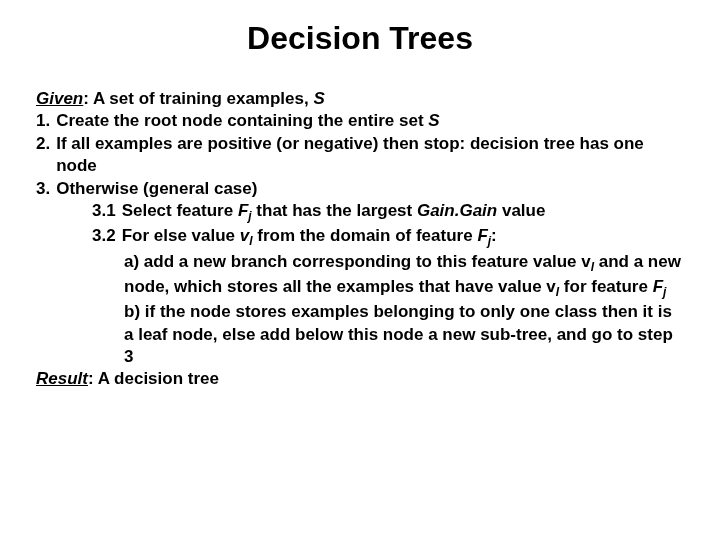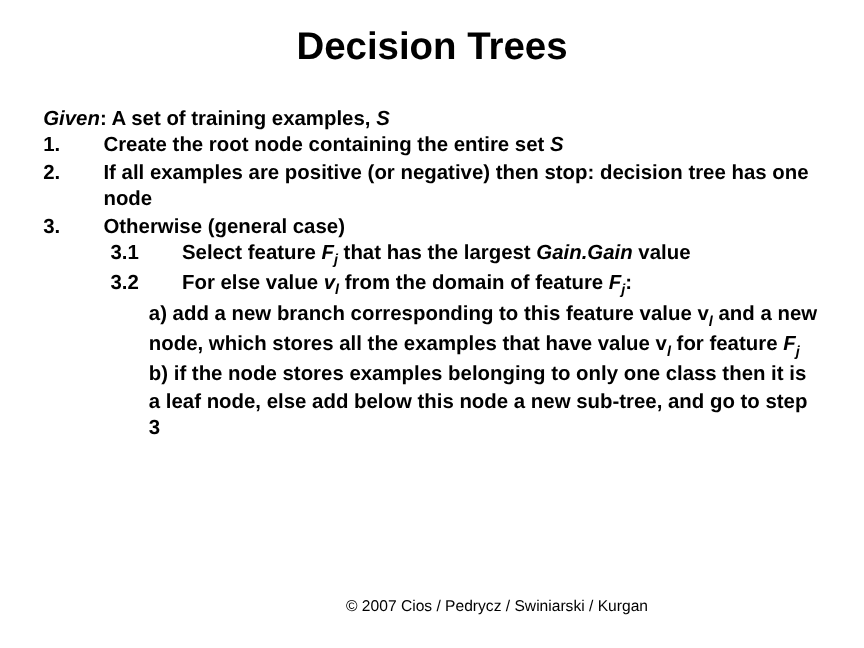--- a/index.html
+++ b/index.html
@@ -38,20 +38,21 @@
   .section-label {
     font-size: 22px;
     text-decoration: underline;
     display: block;
     margin-bottom: 4px;
   }
   .italic {
     font-style: italic;
   }
   .underline {
+    text-decoration: underline;
   }
   .sub {
     font-size: 12px;
     vertical-align: sub;
   }
   .indent1 {
     padding-left: 56px;
     display: flex;
   }
   .indent2 {
@@ -69,21 +70,20 @@
   }
   .step {
     display: flex;
   }
   .step-num {
     flex: 0 0 auto;
     padding-right: 6px;
   }
   .step-body {
     flex: 1 1 auto;
-    margin-left: 30px;
   }
 </style>
 </head>
 <body>
 
 <div class="slide">
 
   <div class="title">Decision Trees</div>
 
   <div class="content">
@@ -119,18 +119,20 @@
     </div>
 
     <div class="indent2">
       <span>a)</span><span> add a new branch corresponding to this feature value v</span><span class="italic sub">l</span><span> and a new node, which stores all the examples that have value v</span><span class="italic sub">l</span><span> for feature </span><span class="italic">F</span><span class="italic sub">j</span>
     </div>
 
     <div class="indent2">
       <span>b)</span><span> if the node stores examples belonging to only one class then it is a leaf node, else add below this node a new sub-tree, and go to step 3</span>
     </div>
 
+    <span class="line">
+      <span class="italic underline">Result</span><span>: A decision tree</span>
+    </span>
 
   </div>
 
-  <div class="footer">© 2007 Cios / Pedrycz / Swiniarski / Kurgan</div>
 
 </div>
 
 </body></html>

